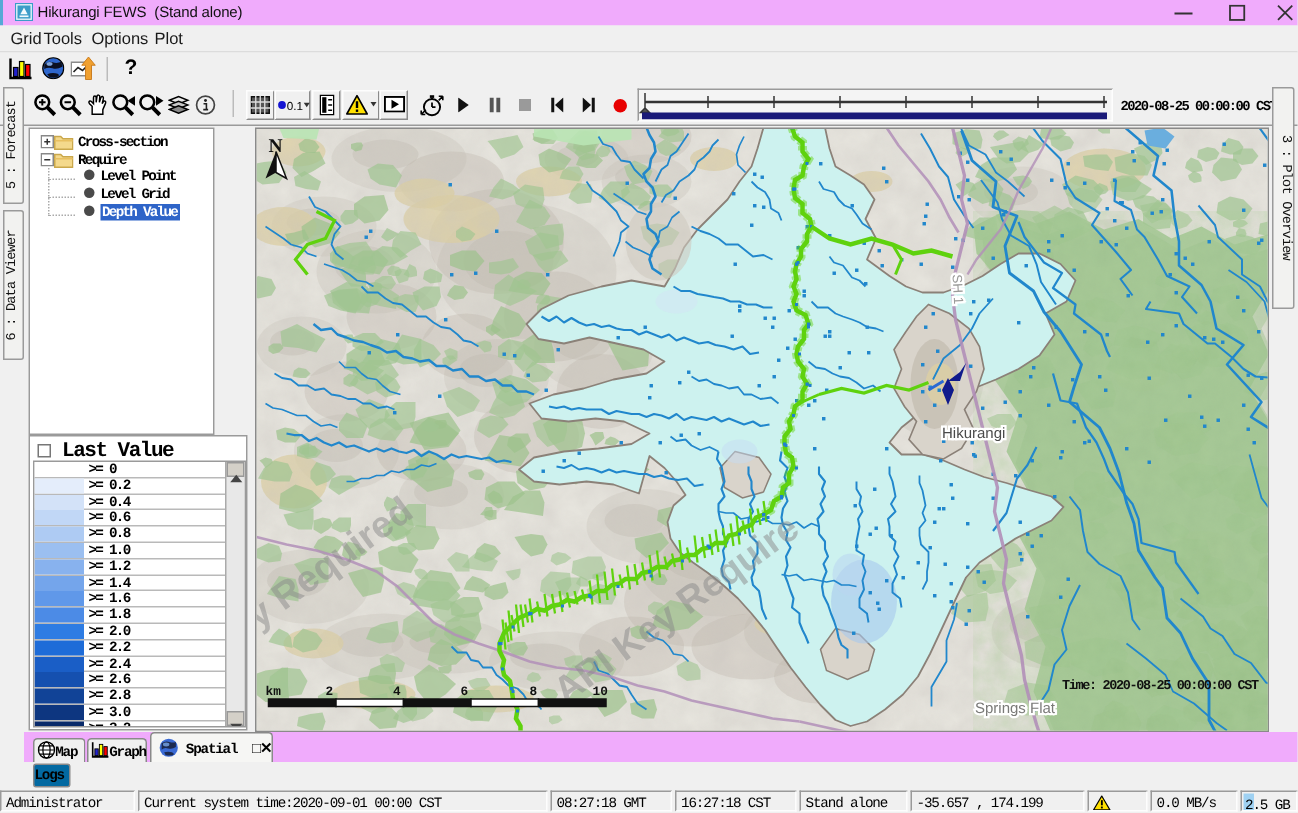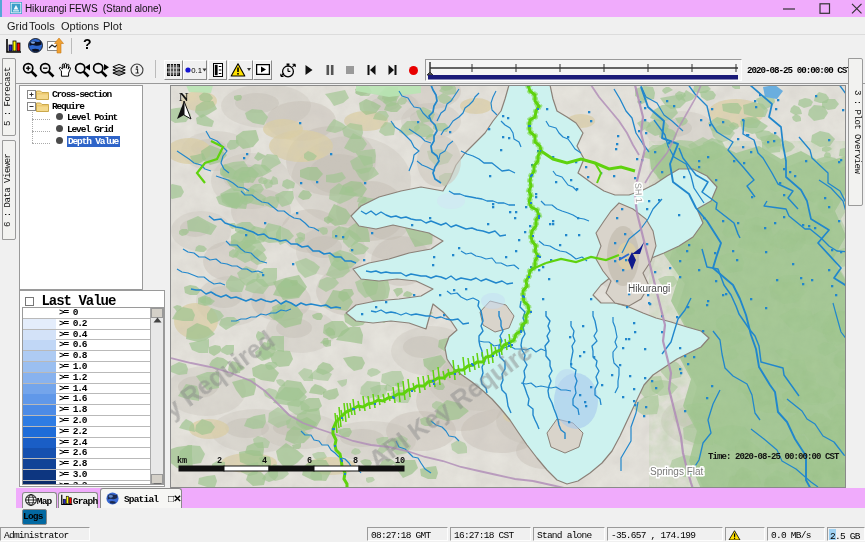--- a/index.html
+++ b/index.html
@@ -1237,20 +1237,21 @@
 <path d="M2,4 Q5,2 8,3 Q11,4 13,3 L13,7 Q10,9 7,8 Q4,7 2,9 Z" fill="#1c2a50"></path>
 <path d="M4,11 Q7,10 10,11 Q12,12 11,13 Q8,14 5,13 Z" fill="#1c2a50"></path>
 <ellipse cx="5.5" cy="5" rx="2.5" ry="1.5" fill="#7aa8e8" opacity="0.8"></ellipse>
       </svg> Spatial&nbsp;&nbsp;<span style="font-family:'Liberation Sans';font-weight:bold;font-size:10px">□</span> <span style="font-family:'Liberation Sans';font-weight:bold;font-size:10px">✕</span></div>
 </div>
 <div id="logsrow" class="abs">
     <div id="logsbtn">Logs</div>
   </div>
 <div id="status" class="abs">
 <div class="seg" style="left:0px;width:90px">Administrator</div>
+<div class="seg" style="left:92px;width:273px">Current system time:2020-09-01 00:00 CST</div>
 <div class="seg" style="left:367px;width:81px">08:27:18 GMT</div>
 <div class="seg" style="left:450px;width:81px">16:27:18 CST</div>
 <div class="seg" style="left:533px;width:72px">Stand alone</div>
 <div class="seg" style="left:607px;width:116px">-35.657 , 174.199</div>
 <div class="seg" style="left:725px;width:40px;padding-left:2px"><svg width="13" height="11" viewBox="0 0 18 16" style="vertical-align:-1px">
         <path d="M9,1 L17,14.5 L1,14.5 Z" fill="#ffe000" stroke="#000" stroke-width="1.2" stroke-linejoin="round"></path>
         <rect x="8.2" y="5" width="1.8" height="5" fill="#000"></rect>
         <rect x="8.2" y="11.2" width="1.8" height="1.8" fill="#000"></rect>
       </svg></div>
 <div class="seg" style="left:767px;width:58px">0.0 MB/s</div>

